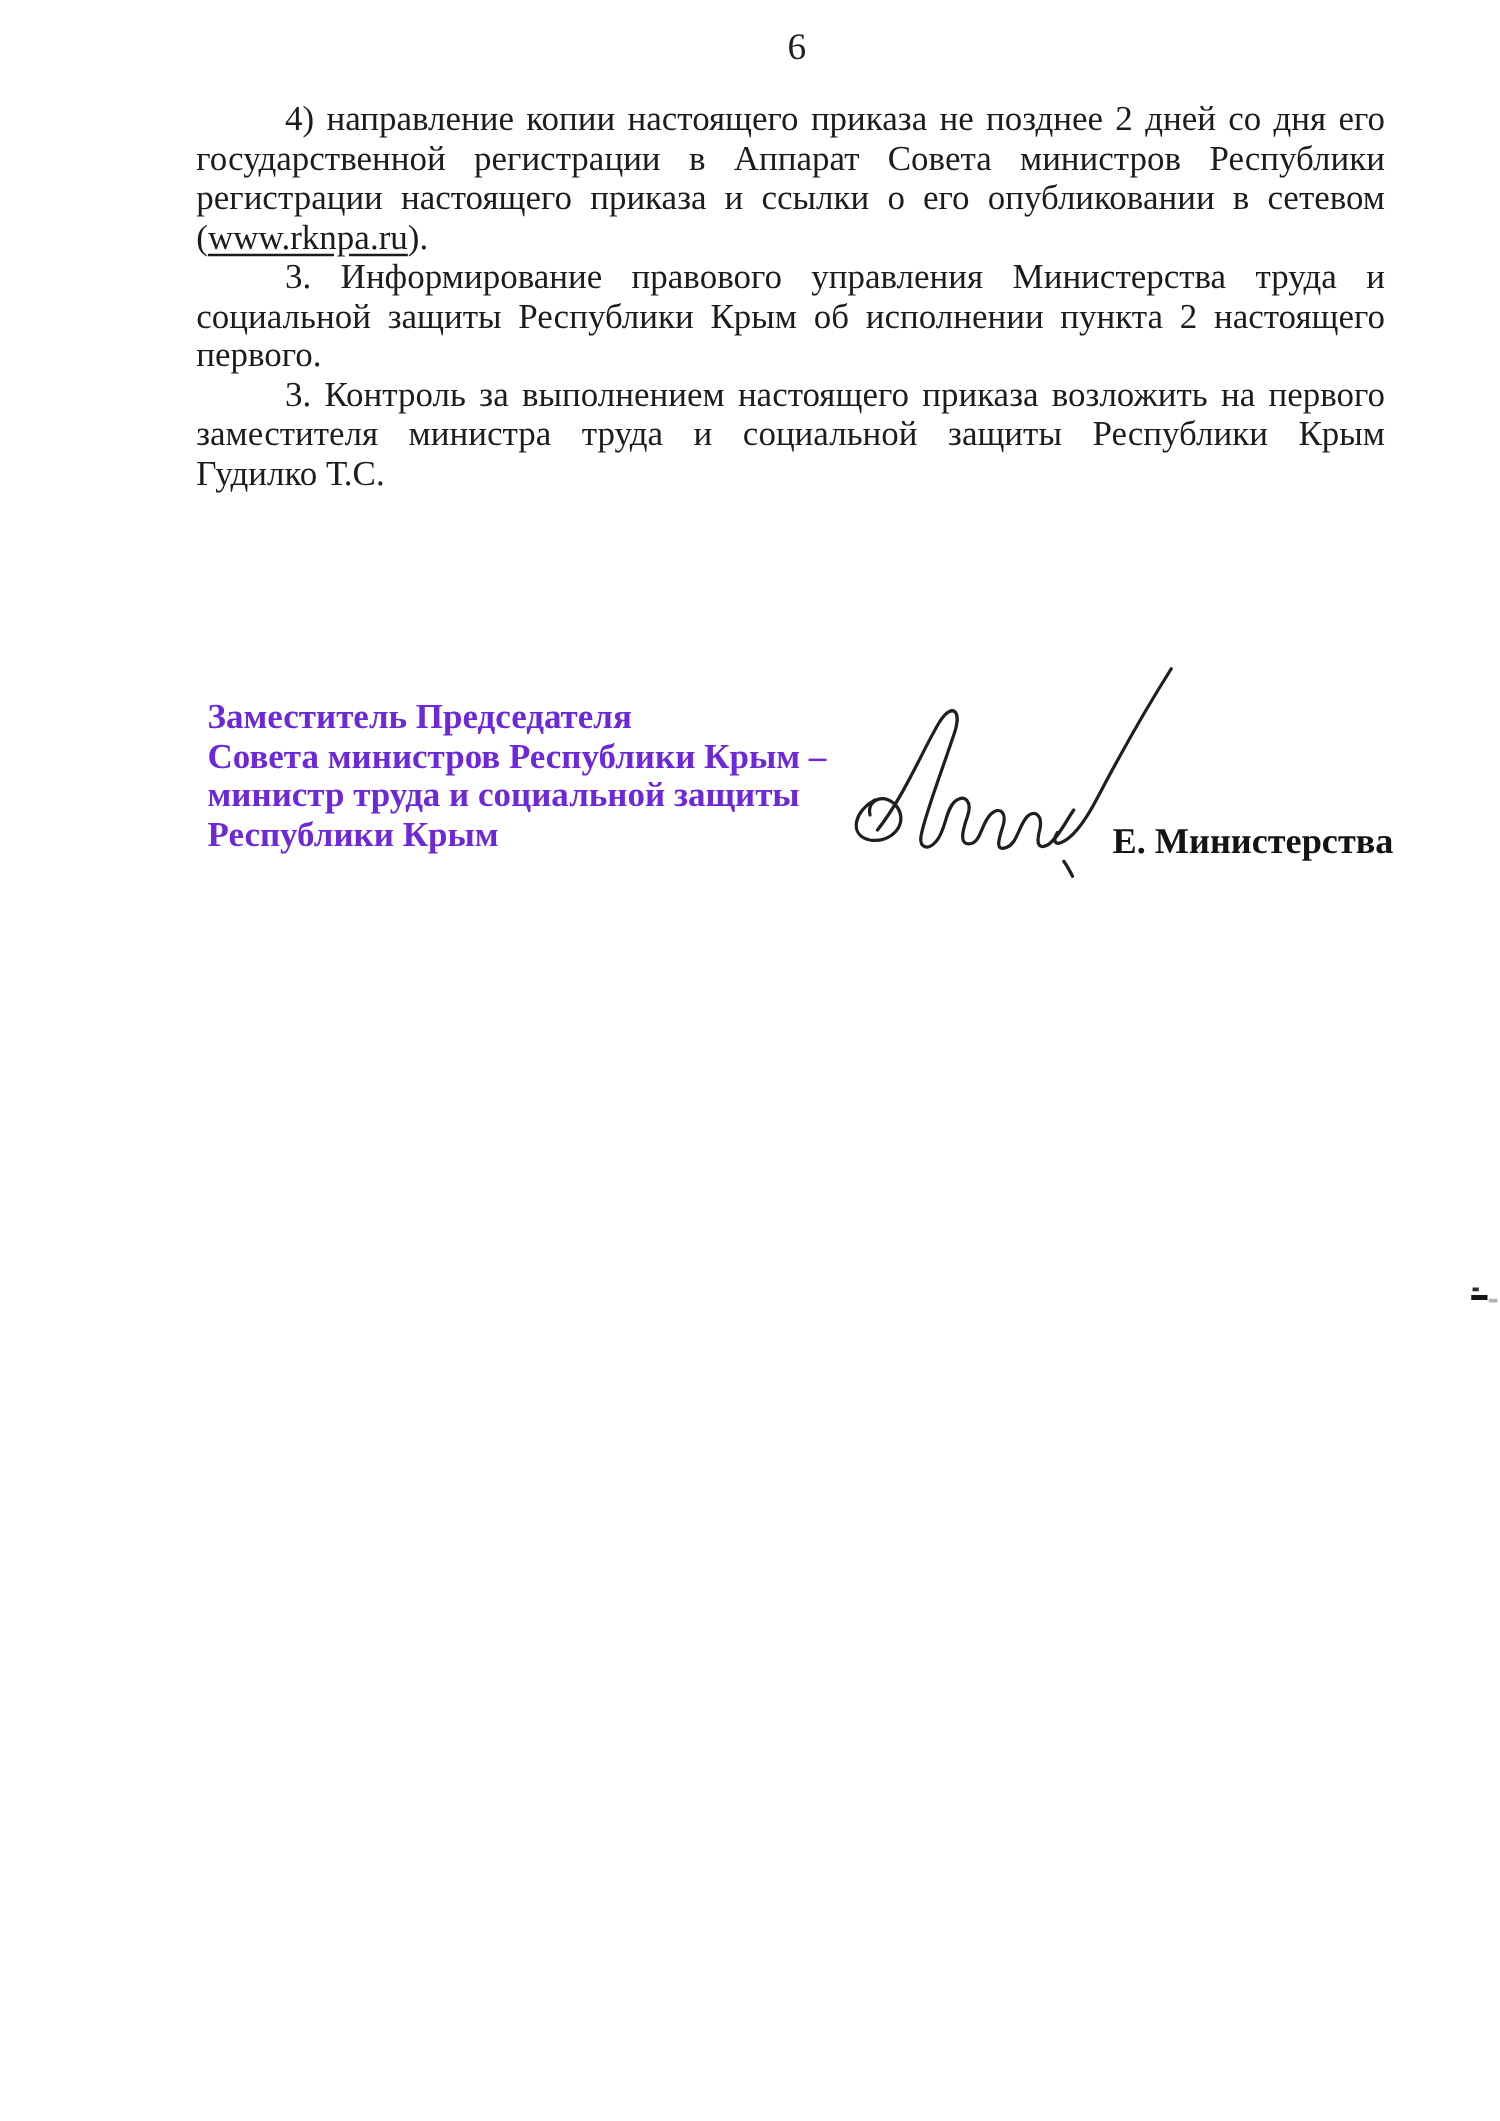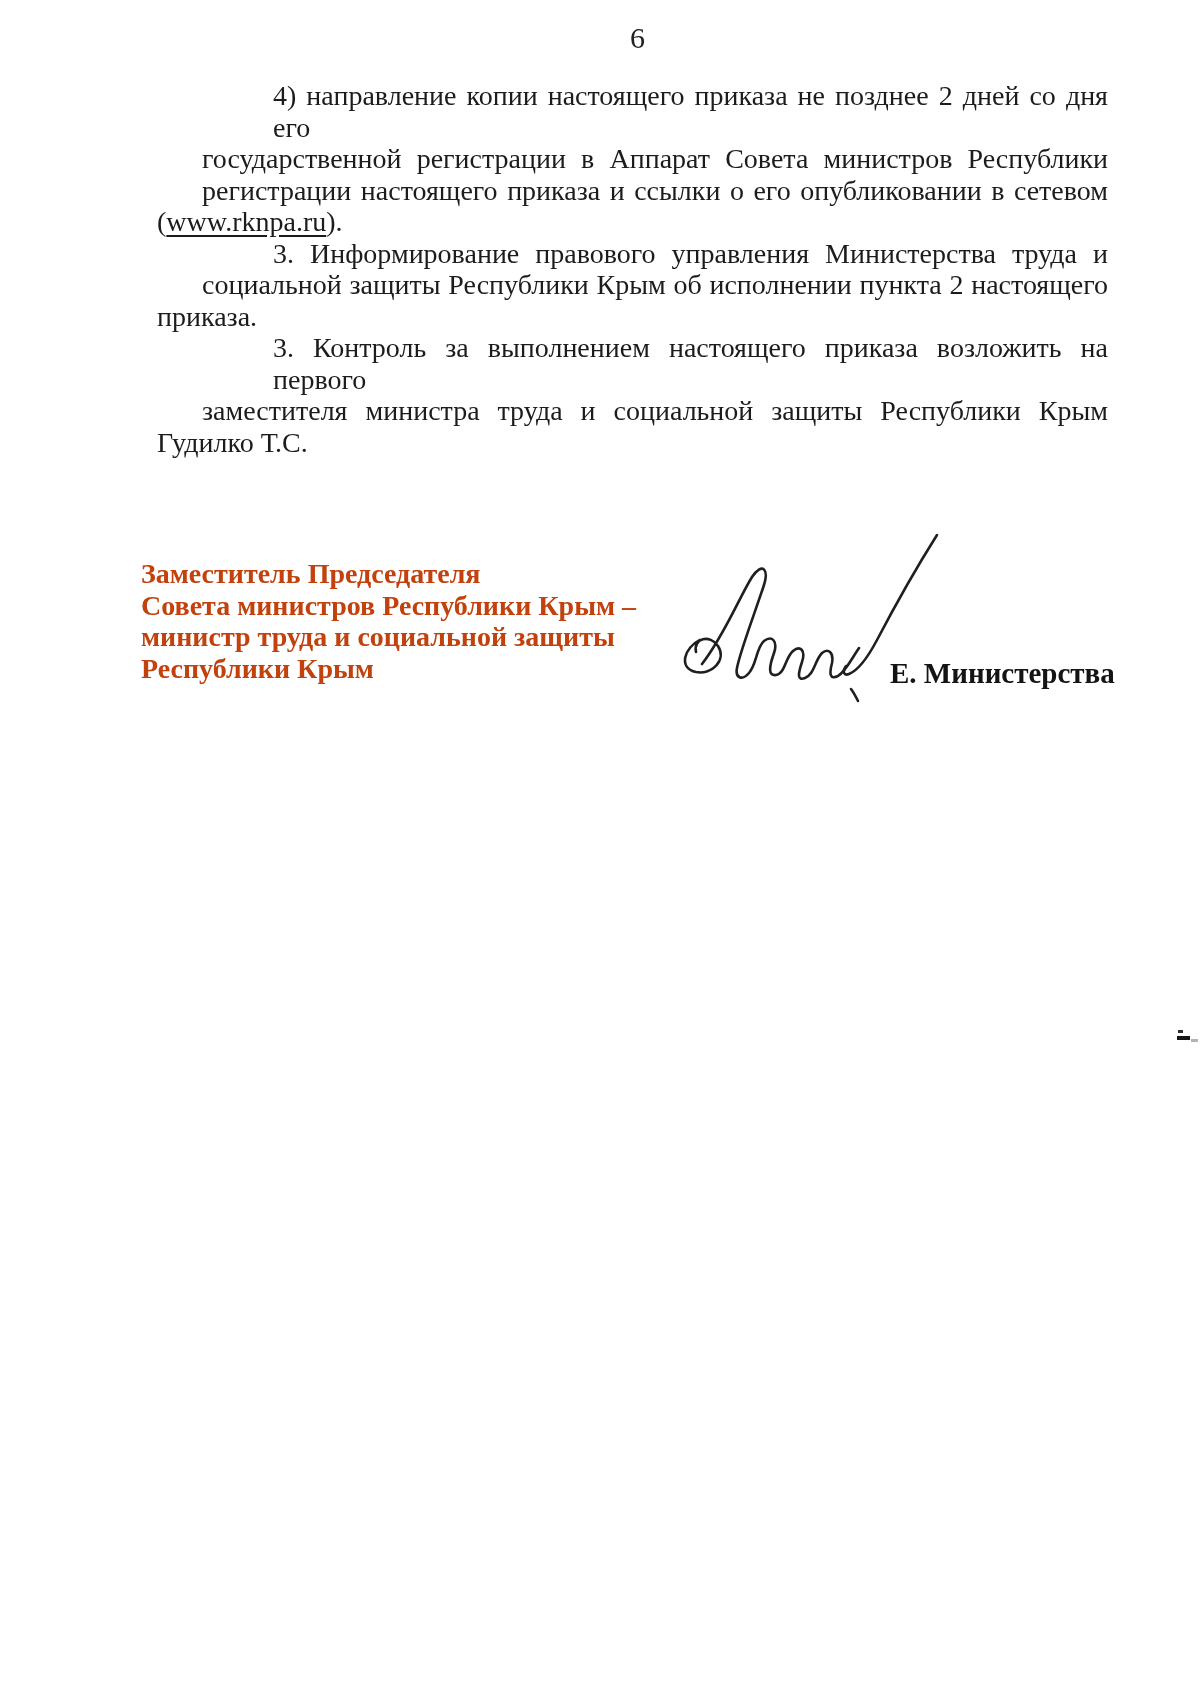--- a/index.html
+++ b/index.html
@@ -23,32 +23,32 @@
   .body-text {
     position: absolute;
     left: 157px;
     top: 80px;
     width: 951px;
     font-size: 28px;
     line-height: 31.5px;
     color: #1c1c1c;
   }
   .line { min-height: 31.5px; }
-  .just { text-align: justify; text-align-last: justify; margin-left: 45px; }
+  .just { text-align: justify; text-align-last: justify; }
   .indent { padding-left: 71px; }
   .underline { text-decoration: underline; text-underline-offset: 4px; }
   .sig-title {
     position: absolute;
-    left: 141px;
+    left: 166px;
     top: 558px;
     width: 560px;
     font-size: 28px;
     line-height: 31.5px;
     font-weight: bold;
-    color: #c2410c;
+    color: #6d28d9;
   }
   .signer-name {
     position: absolute;
     left: 890px;
     top: 657px;
     font-size: 29px;
     line-height: 32px;
     font-weight: bold;
     color: #141414;
     white-space: nowrap;
@@ -75,21 +75,21 @@
   <div class="body-text">
     <div>
       <div class="line just indent">4) направление копии настоящего приказа не позднее 2 дней со дня его</div>
       <div class="line just">государственной регистрации в Аппарат Совета министров Республики</div>
       <div class="line just">регистрации настоящего приказа и ссылки о его опубликовании в сетевом</div>
       <div class="line"><span>(</span><span class="underline">www.rknpa.ru</span><span>).</span></div>
     </div>
     <div>
       <div class="line just indent">3. Информирование правового управления Министерства труда и</div>
       <div class="line just">социальной защиты Республики Крым об исполнении пункта 2 настоящего</div>
-      <div class="line">приказа.</div>
+      <div class="line">первого.</div>
     </div>
     <div>
       <div class="line just indent">3. Контроль за выполнением настоящего приказа возложить на первого</div>
       <div class="line just">заместителя министра труда и социальной защиты Республики Крым</div>
       <div class="line">Гудилко Т.С.</div>
     </div>
   </div>
 
   <div class="sig-title">
     <div class="line">Заместитель Председателя</div>

